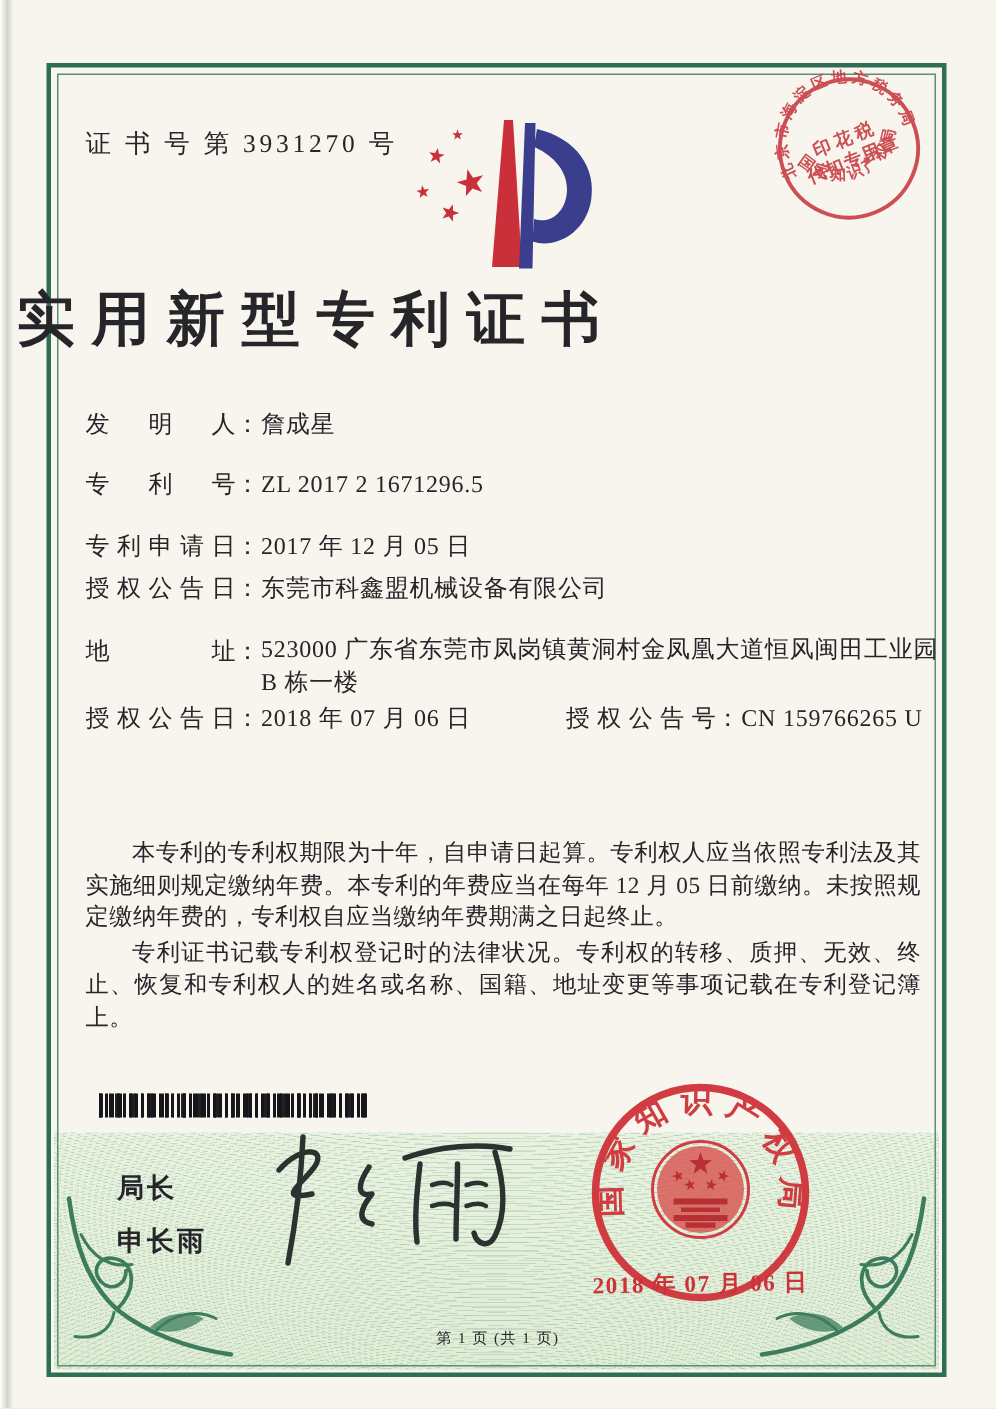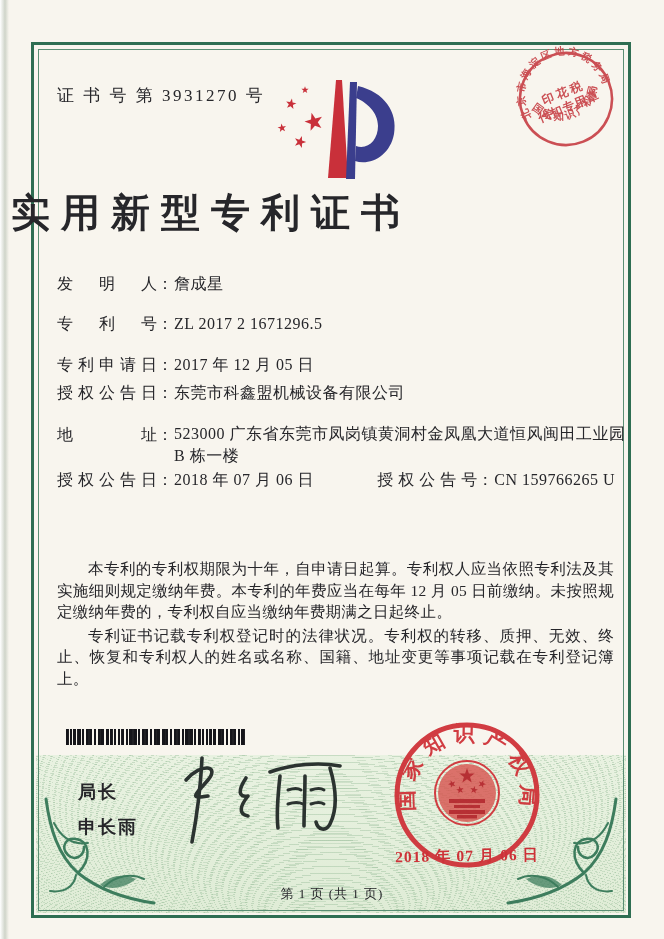--- a/index.html
+++ b/index.html
@@ -49,21 +49,21 @@
       repeating-linear-gradient(90deg,rgba(21,21,26,.95) 0 3px,rgba(0,0,0,0) 3px 11px);}
   
   .signoff{position:absolute;left:78px;top:780px;font-size:18px;letter-spacing:2px;z-index:3;}
   .signoff div{margin-bottom:11px;font-weight:bold;}
   .signature{position:absolute;left:168px;top:750px;width:190px;height:100px;z-index:3;}
   
   .seal{position:absolute;left:391px;top:719px;width:152px;height:152px;z-index:3;opacity:.95;}
   .seal-date{position:absolute;left:389px;top:846px;width:156px;text-align:center;font-size:15.5px;
              font-weight:600;color:#cd3238;letter-spacing:1px;transform:rotate(-1deg);z-index:4;}
   
-  .footer{position:absolute;left:0;right:0;top:885px;text-align:center;font-size:13px;letter-spacing:1px;z-index:3;}
+  .footer{position:absolute;left:0;right:0;top:885px;text-align:center;font-size:10px;letter-spacing:1px;z-index:3;}
   svg text{font-family:"Liberation Serif","DejaVu Serif",serif;}
 </style>
 </head>
 <body>
 
 <div class="page">
 
   <div class="frame-outer"></div>
   <div class="frame-inner"></div>
   <div class="band"></div>

